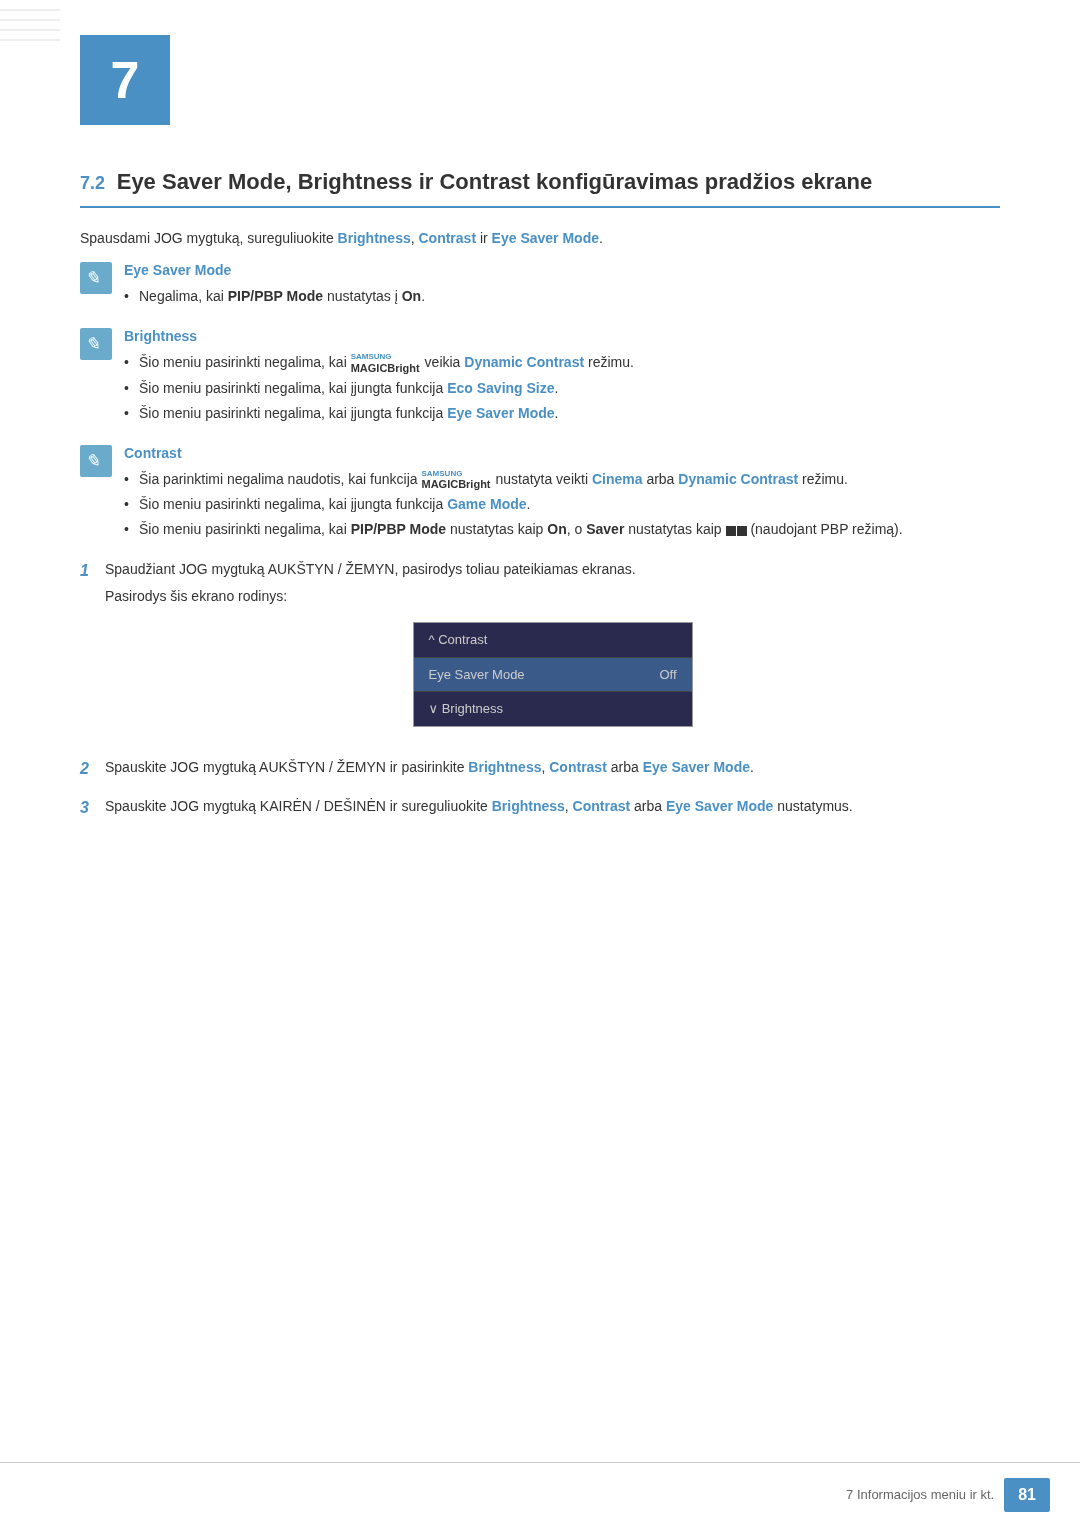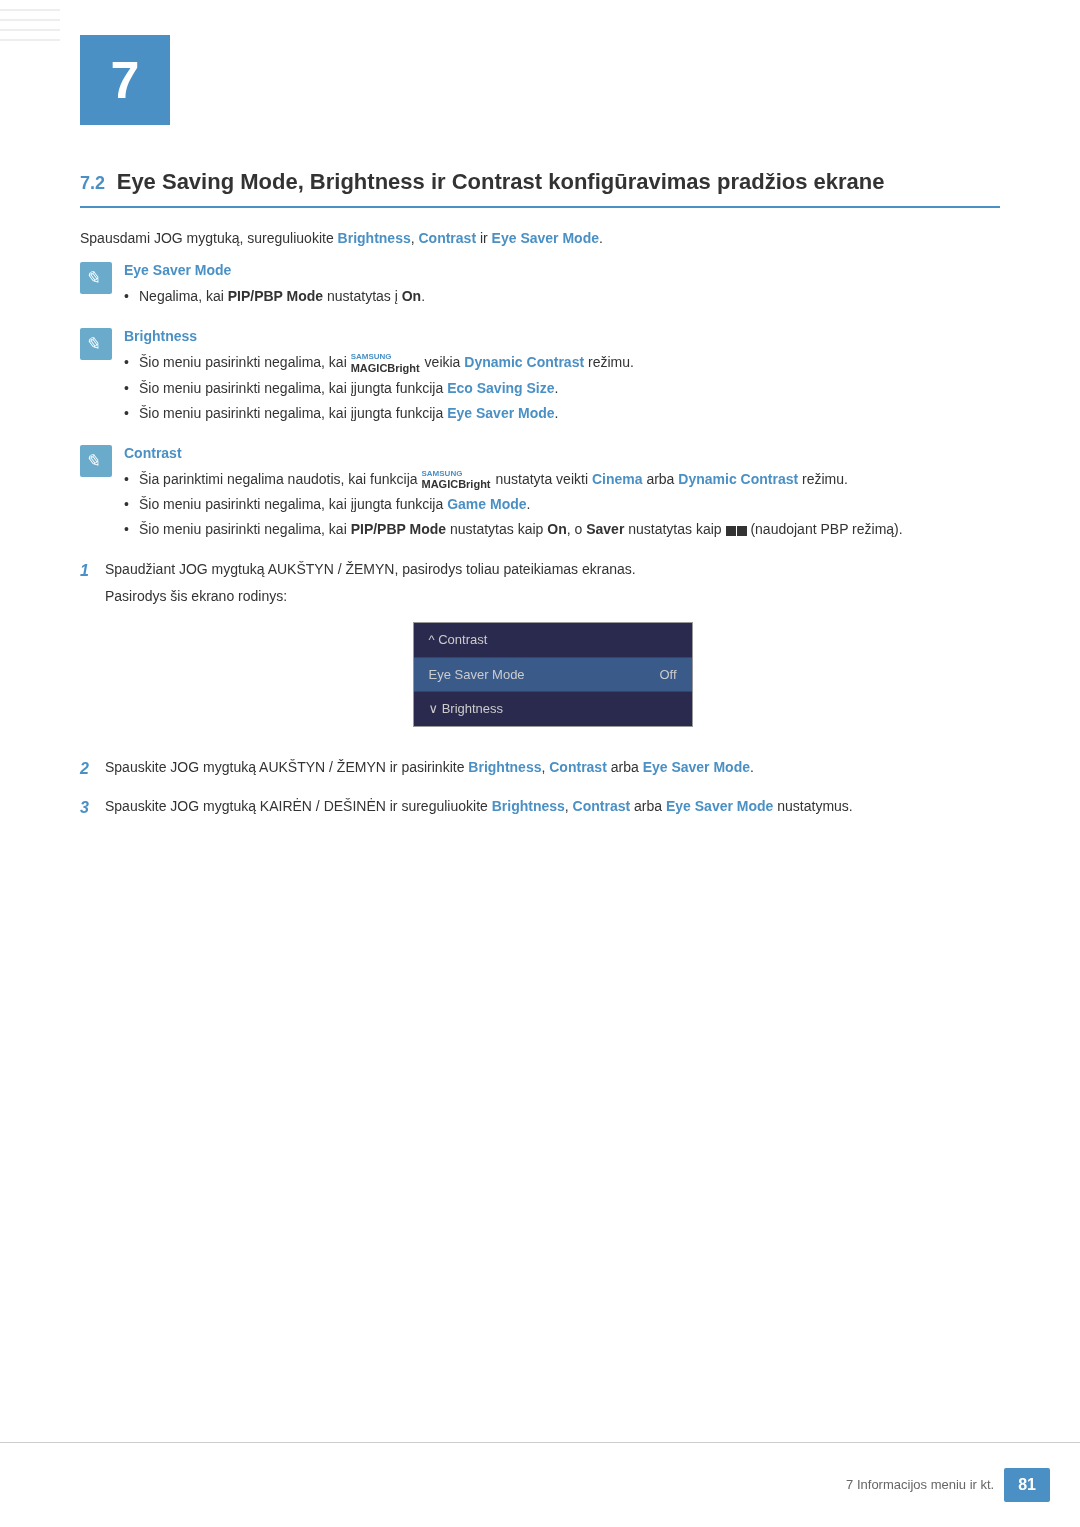--- a/index.html
+++ b/index.html
@@ -199,21 +199,21 @@
 
     
     .page-footer {
       position: fixed;
       bottom: 0;
       left: 0;
       width: 1080px;
       display: flex;
       justify-content: flex-end;
       align-items: center;
-      padding: 25px 30px;
+      padding: 15px 30px;
       border-top: 1px solid #cccccc;
       background: white;
     }
 
     .footer-text {
       font-size: 13px;
       color: #666666;
       margin-right: 10px;
     }
 
@@ -278,21 +278,21 @@
 
   <div class="chapter-header">
     <div class="chapter-number-block">
       <span>7</span>
     </div>
   </div>
 
   <div class="section-heading-block">
     <span class="section-number">7.2</span>
     <span>&nbsp;</span>
-    <span class="section-title">Eye Saving Mode, Brightness ir Contrast konfigūravimas pradžios ekrane</span>
+    <span class="section-title">Eye Saver Mode, Brightness ir Contrast konfigūravimas pradžios ekrane</span>
   </div>
 
   <p class="intro-paragraph">
     Spausdami JOG mygtuką, sureguliuokite <strong class="color-blue">Brightness</strong>, <strong class="color-blue">Contrast</strong> ir <strong class="color-blue">Eye Saver Mode</strong>.
   </p>
 
   <div class="note-block">
     <div class="note-icon">
       <svg width="32" height="32" viewBox="0 0 32 32">
         <rect width="32" height="32" fill="#6aabcc" rx="2"></rect>

